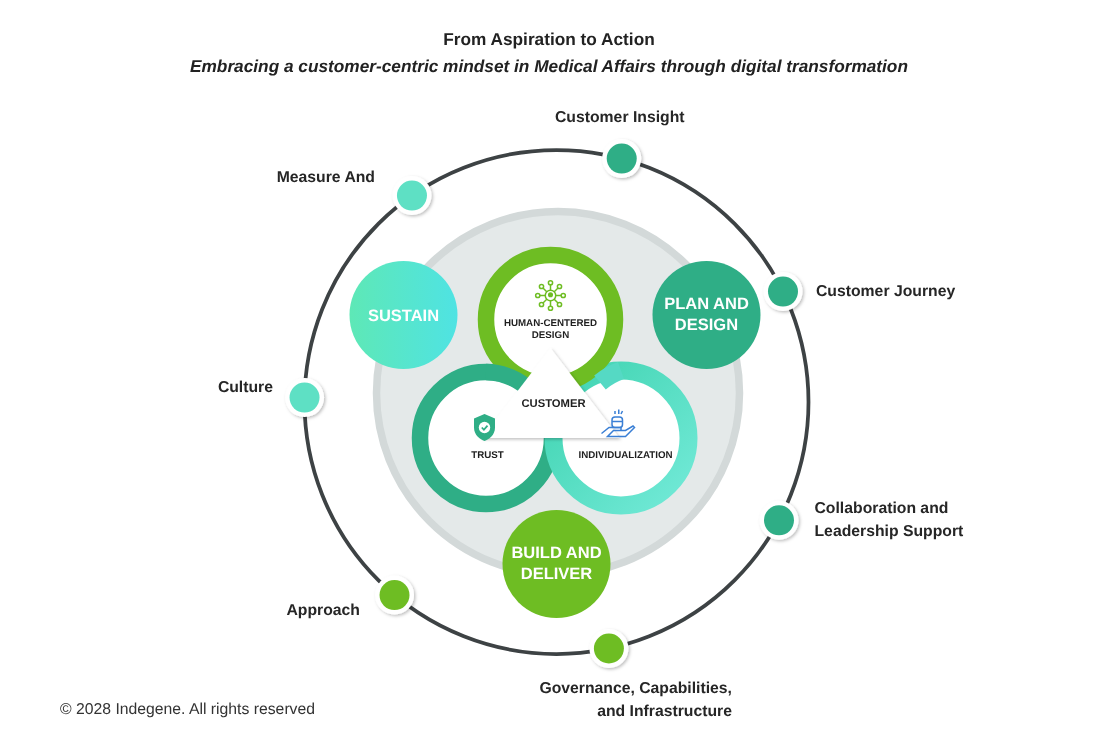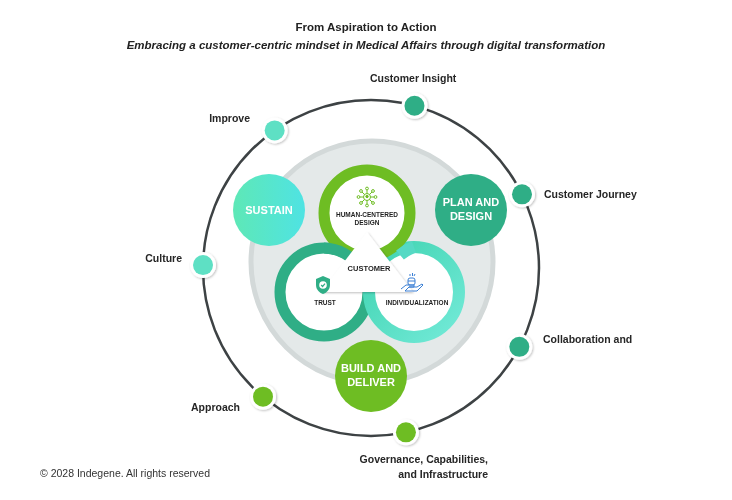--- a/index.html
+++ b/index.html
@@ -136,28 +136,29 @@
         <circle cx="274.6391586930243" cy="130.38245655944934" r="13" fill="#fff" filter="url(#sh)"></circle>
         <circle cx="274.6391586930243" cy="130.38245655944934" r="10" fill="#5ee0c4"></circle>
       </g>
     </g>
 </svg>
 
 <div class="lbl" style="left:370px; top:71px;"><span>Customer Insight</span></div>
 <div class="lbl" style="left:544px; top:187px;"><span>Customer Journey</span></div>
 <div class="lbl" style="left:543px; top:332px;">
     <div>Collaboration and</div>
+    <div>Leadership Support</div>
   </div>
 <div class="lbl" style="left:328px; top:452px; width:160px; text-align:right;">
     <div>Governance, Capabilities,</div>
     <div>and Infrastructure</div>
   </div>
 <div class="lbl" style="left:140px; top:400px; width:100px; text-align:right;">
     <div>Approach</div>
   </div>
 <div class="lbl" style="left:80px; top:251px; width:102px; text-align:right;">
     <div>Culture</div>
   </div>
 <div class="lbl" style="left:150px; top:111px; width:100px; text-align:right;">
-    <div>Improve</div>
+    <div>Measure And</div>
   </div>
 
 <div class="copy">© 2028 Indegene. All rights reserved</div>
 
 </body></html>

